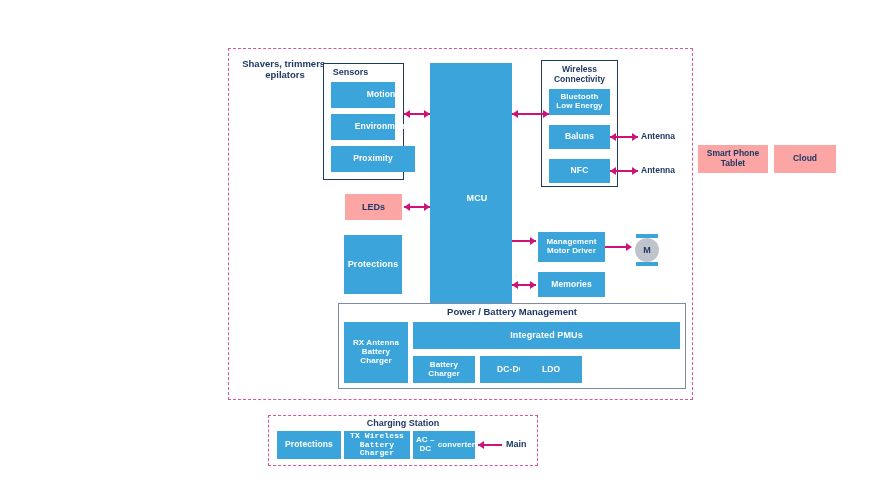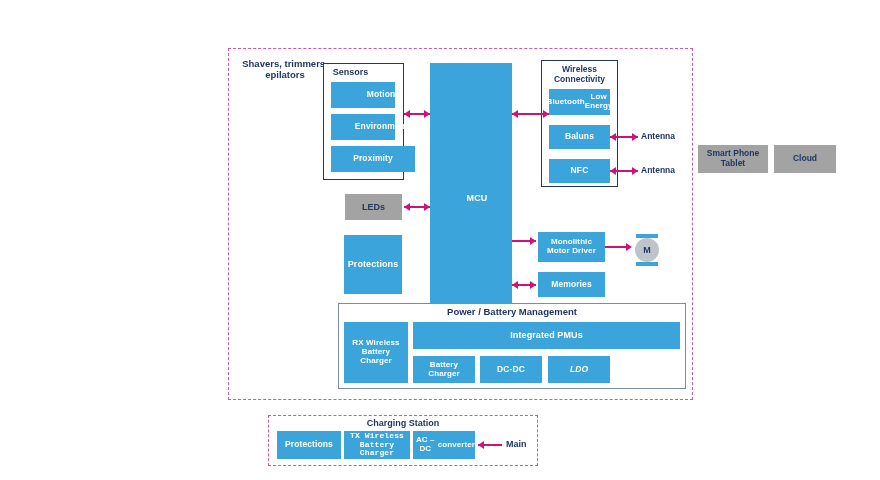--- a/index.html
+++ b/index.html
@@ -11,21 +11,21 @@
   #stage{position:absolute;left:0;top:0;width:880px;height:480px;}
   .abs{position:absolute;box-sizing:border-box;}
 
   
   .blue{
     background:#3AA4DB;color:#ffffff;font-weight:bold;
     display:flex;align-items:center;justify-content:center;
     text-align:center;line-height:1.12;letter-spacing:.1px;
   }
   .gray{
-    background:#a3a3a3;color:#1F3864;font-weight:bold;
+    background:#fca5a5;color:#1F3864;font-weight:bold;
     display:flex;align-items:center;justify-content:center;
     text-align:center;line-height:1.12;
   }
   .group{
     border:1.6px solid #1F3864;background:#ffffff;
   }
   .group-pale{
     border:1.6px solid #7C8CA8;background:#ffffff;
   }
   .grouptitle{
@@ -84,21 +84,21 @@
   <div class="ah ah-r" style="left:424px;top:202.5px;"></div>
 
   <div class="abs blue" style="left:344px;top:235px;width:58px;height:59px;font-size:9px;">Protections</div>
 
   <div class="abs blue" style="left:430px;top:63px;width:82px;height:271px;font-size:9px;padding-left:12px;">MCU</div>
 
   <div class="abs group" style="left:541px;top:60px;width:77px;height:127px;"></div>
   <div class="grouptitle" style="left:541px;top:65px;width:77px;font-size:8.5px;">Wireless</div>
   <div class="grouptitle" style="left:541px;top:75px;width:77px;font-size:8.5px;">Connectivity</div>
 
-  <div class="abs blue" style="left:549px;top:89px;width:61px;height:26px;font-size:8px;flex-direction:row;">
+  <div class="abs blue" style="left:549px;top:89px;width:61px;height:26px;font-size:8px;flex-direction:column;">
     <span>Bluetooth</span>
     <span>Low Energy</span>
   </div>
   <div class="abs blue" style="left:549px;top:125px;width:61px;height:24px;font-size:8.5px;">Baluns</div>
   <div class="abs blue" style="left:549px;top:159px;width:61px;height:24px;font-size:8.5px;">NFC</div>
 
   <div class="abs arrow-line" style="left:512px;top:113px;width:37px;"></div>
   <div class="ah ah-l" style="left:512px;top:109.5px;"></div>
   <div class="ah ah-r" style="left:543px;top:109.5px;"></div>
 
@@ -106,21 +106,21 @@
   <div class="ah ah-l" style="left:610px;top:132.5px;"></div>
   <div class="ah ah-r" style="left:632px;top:132.5px;"></div>
   <div class="abs plainlabel" style="left:641px;top:130px;width:52px;height:13px;font-size:8.5px;">Antenna</div>
 
   <div class="abs arrow-line" style="left:610px;top:170px;width:28px;"></div>
   <div class="ah ah-l" style="left:610px;top:166.5px;"></div>
   <div class="ah ah-r" style="left:632px;top:166.5px;"></div>
   <div class="abs plainlabel" style="left:641px;top:164px;width:52px;height:13px;font-size:8.5px;">Antenna</div>
 
   <div class="abs blue" style="left:538px;top:232px;width:67px;height:30px;font-size:8px;flex-direction:column;">
-    <span>Monolithic</span>
+    <span>Management</span>
     <span>Motor Driver</span>
   </div>
   <div class="abs arrow-line" style="left:512px;top:240px;width:24px;"></div>
   <div class="ah ah-r" style="left:530px;top:236.5px;"></div>
 
   <div class="abs arrow-line" style="left:605px;top:246px;width:24px;"></div>
   <div class="ah ah-r" style="left:626px;top:242.5px;"></div>
 
   <div class="abs motor-bar" style="left:636px;top:234px;width:22px;height:4px;"></div>
   <div class="abs motor-circle" style="left:635px;top:238px;width:24px;height:24px;font-size:9px;">M</div>
@@ -128,33 +128,33 @@
 
   <div class="abs blue" style="left:538px;top:272px;width:67px;height:25px;font-size:8.5px;">Memories</div>
   <div class="abs arrow-line" style="left:512px;top:284px;width:24px;"></div>
   <div class="ah ah-l" style="left:512px;top:280.5px;"></div>
   <div class="ah ah-r" style="left:530px;top:280.5px;"></div>
 
   <div class="abs group-pale" style="left:338px;top:303px;width:348px;height:86px;"></div>
   <div class="grouptitle" style="left:338px;top:307px;width:348px;font-size:9.5px;">Power / Battery Management</div>
 
   <div class="abs blue" style="left:344px;top:322px;width:64px;height:61px;font-size:8px;flex-direction:column;">
-    <span>RX Wireless</span>
+    <span>RX Antenna</span>
     <span>Battery</span>
     <span>Charger</span>
   </div>
 
   <div class="abs blue" style="left:413px;top:322px;width:267px;height:27px;font-size:9px;">Integrated PMUs</div>
 
   <div class="abs blue" style="left:413px;top:356px;width:62px;height:27px;font-size:8px;flex-direction:column;">
     <span>Battery</span>
     <span>Charger</span>
   </div>
   <div class="abs blue" style="left:480px;top:356px;width:62px;height:27px;font-size:8.5px;">DC-DC</div>
-  <div class="abs blue" style="left:548px;top:356px;width:62px;height:27px;font-size:8.5px;font-style:italic;">LDO</div>
+  <div class="abs blue" style="left:520px;top:356px;width:62px;height:27px;font-size:8.5px;">LDO</div>
 
   <div class="abs gray" style="left:698px;top:145px;width:70px;height:28px;font-size:8.5px;flex-direction:column;">
     <span>Smart Phone</span>
     <span>Tablet</span>
   </div>
   <div class="abs gray" style="left:774px;top:145px;width:62px;height:28px;font-size:8.5px;">Cloud</div>
 
   <div class="abs dashbox" style="left:268px;top:415px;width:270px;height:51px;"></div>
   <div class="grouptitle" style="left:268px;top:418px;width:270px;font-size:9px;">Charging Station</div>
 

